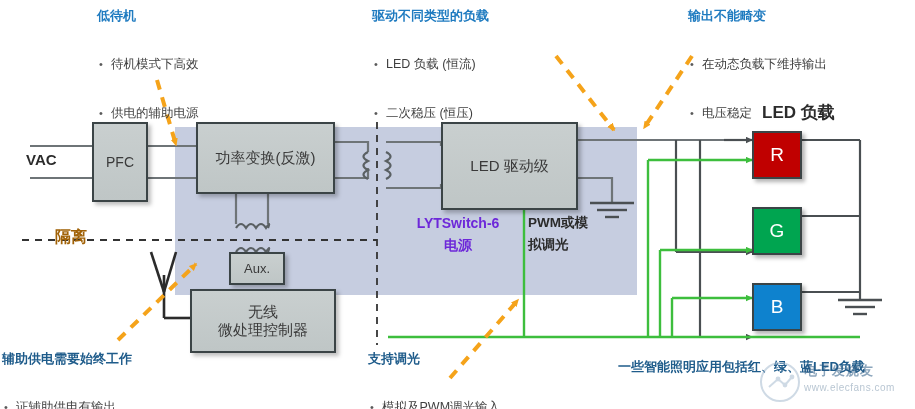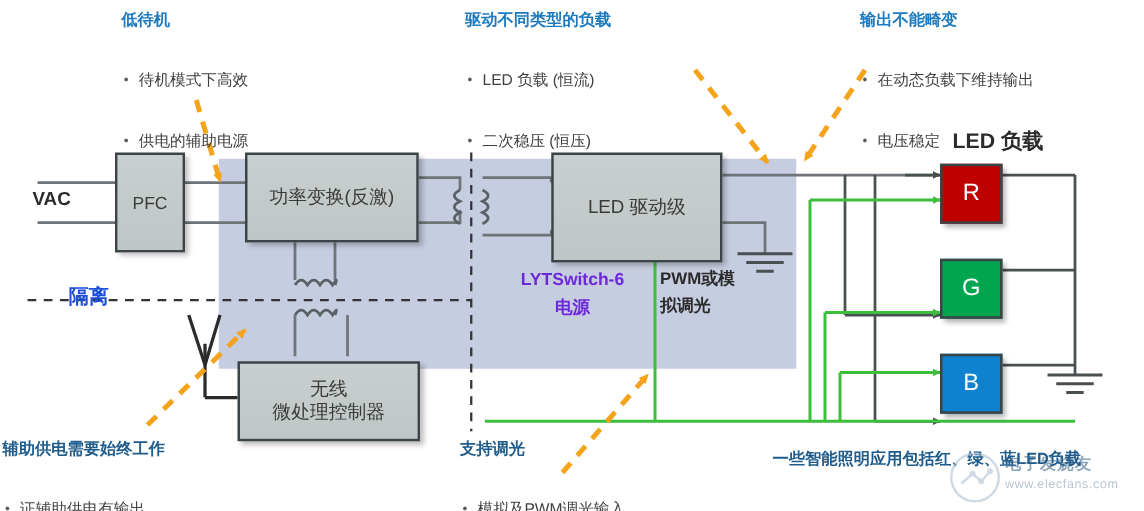--- a/index.html
+++ b/index.html
@@ -147,41 +147,44 @@
   </div>
 
   <div class="blk" data-name="power-converter-block" style="left:196px;top:122px;width:139px;height:72px;font-size:15px;">
     <span data-name="power-converter-label">功率变换(反激)</span>
   </div>
 
   <div class="blk" data-name="led-driver-block" style="left:441px;top:122px;width:137px;height:88px;font-size:15px;">
     <span data-name="led-driver-label">LED 驱动级</span>
   </div>
 
+  <div class="blk" data-name="aux-block" style="left:229px;top:252px;width:56px;height:33px;font-size:13px;">
+    <span data-name="aux-block-label">Aux.</span>
+  </div>
 
   <div class="blk" data-name="wireless-mcu-block" style="left:190px;top:289px;width:146px;height:64px;font-size:15px;flex-direction:column;">
     <span data-name="mcu-label-line1">无线</span>
     <span data-name="mcu-label-line2">微处理控制器</span>
   </div>
 
   <div class="ledblk" data-name="led-block-r" style="left:752px;top:131px;width:50px;height:48px;background:#C00000;">
     <span data-name="led-block-r-label">R</span>
   </div>
   <div class="ledblk" data-name="led-block-g" style="left:752px;top:207px;width:50px;height:48px;background:#00A550;">
     <span data-name="led-block-g-label">G</span>
   </div>
   <div class="ledblk" data-name="led-block-b" style="left:752px;top:283px;width:50px;height:48px;background:#0E82CE;">
     <span data-name="led-block-b-label">B</span>
   </div>
 
   <div class="lbl" data-name="vac-label" style="left:26px;top:151px;font-size:15px;font-weight:bold;color:#2b2b2b;">
     <span>VAC</span>
   </div>
 
-  <div class="lbl" data-name="isolation-label" style="left:55px;top:227px;font-size:16px;font-weight:bold;color:#1d4ed8;">
+  <div class="lbl" data-name="isolation-label" style="left:55px;top:227px;font-size:16px;font-weight:bold;color:#a16207;">
     <span>隔离</span>
   </div>
 
   <div class="lbl" data-name="supply-family-label" style="left:408px;top:212px;font-size:14px;font-weight:bold;color:#6d28d9;
               text-align:center;line-height:22px;width:100px;">
     <span style="display:block">LYTSwitch-6</span>
     <span style="display:block">电源</span>
   </div>
 
   <div class="lbl" data-name="dimming-mode-label" style="left:528px;top:212px;font-size:13.5px;font-weight:bold;color:#2b2b2b;

